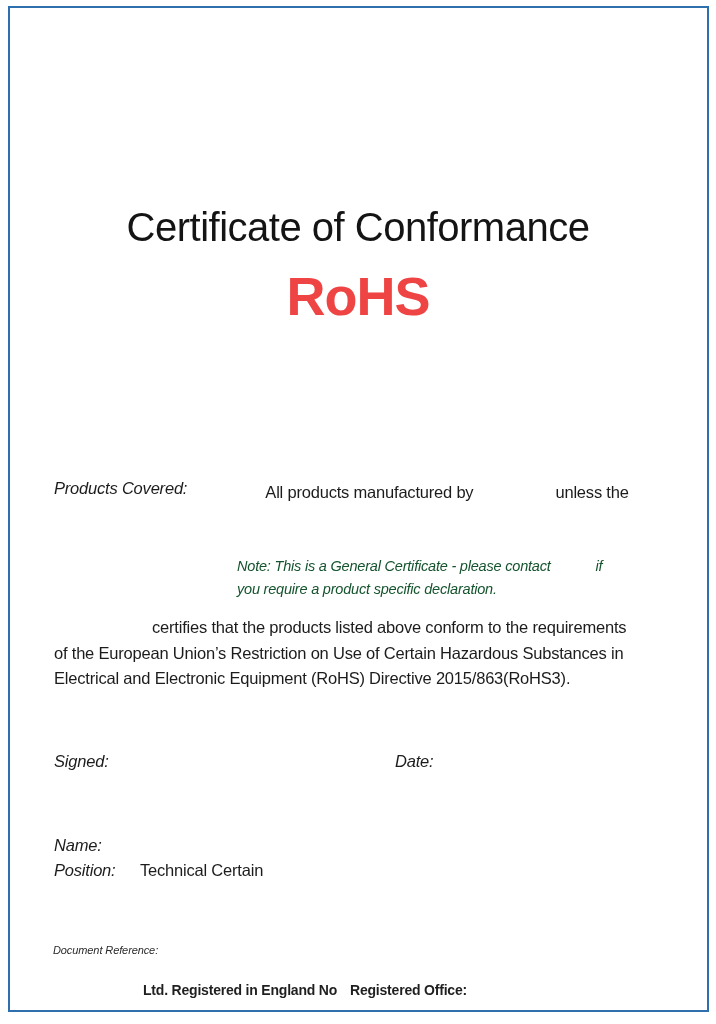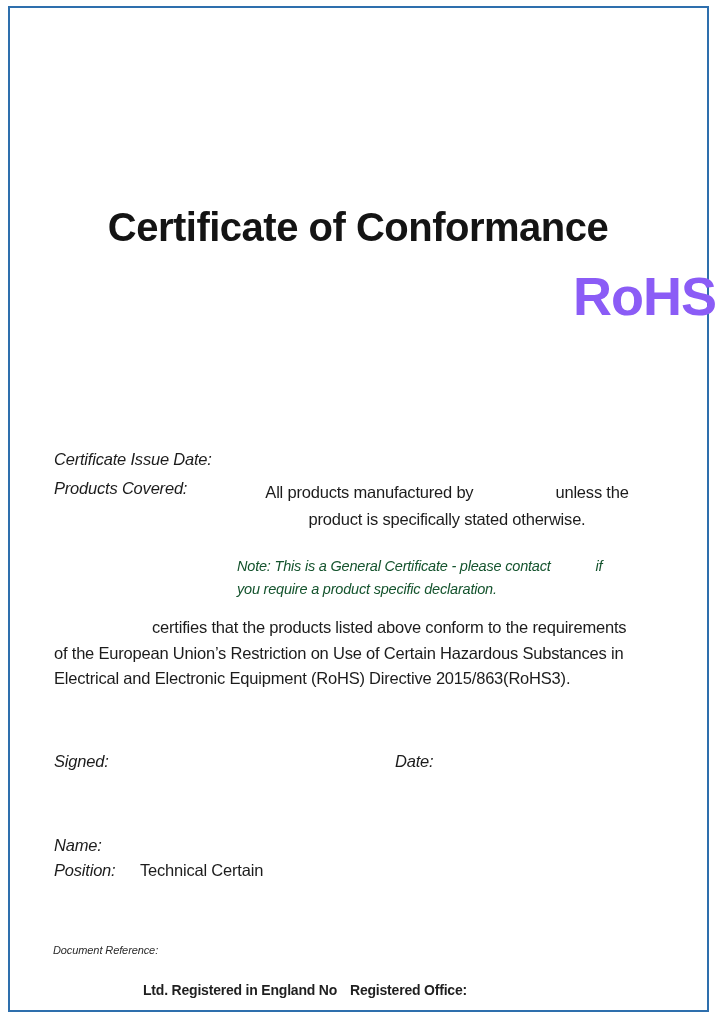--- a/index.html
+++ b/index.html
@@ -17,31 +17,30 @@
     left: 8px; top: 6px; right: 7px; bottom: 12px;
     border: 2px solid #2e6fad;
     pointer-events: none;
   }
   .abs { position: absolute; }
   .centered { left: 0; right: 0; text-align: center; }
 
   .title {
     top: 205px;
     font-size: 40px;
-    font-weight: bold;
+    font-weight: normal;
     letter-spacing: -0.5px;
     color: #141414;
   }
   .standard {
     top: 265px;
     font-size: 54px;
     font-weight: bold;
     letter-spacing: -1px;
-    color: #8b5cf6;
-    text-align: right;
+    color: #ef4444;
   }
   .directive {
     top: 363px;
     font-size: 27px;
     letter-spacing: -0.3px;
     color: #1a1a1a;
   }
 
   .body-text { font-size: 16.5px; letter-spacing: -0.2px; }
   .label-italic { font-style: italic; }
@@ -104,27 +103,25 @@
 
 <div class="page">
 
   <div class="frame"></div>
 
   <div class="abs centered title">Certificate of Conformance</div>
 
   <div class="abs centered standard">RoHS</div>
 
 
-  <div class="abs body-text label-italic issue-label">Certificate Issue Date:</div>
 
   <div class="abs body-text label-italic pc-label">Products Covered:</div>
 
   <div class="abs body-text pc-value">
     <div><span>All products manufactured by</span><span class="gap gap-company"></span><span>unless the</span></div>
-    <div>product is specifically stated otherwise.</div>
   </div>
 
   <div class="abs note-block">
     <div><span>Note: This is a General Certificate - please contact</span><span class="gap gap-contact"></span><span>if</span></div>
     <div>you require a product specific declaration.</div>
   </div>
 
   <p class="abs body-text statement">certifies that the products listed above conform to the requirements
 of the European Union’s Restriction on Use of Certain Hazardous Substances in
 Electrical and Electronic Equipment (RoHS) Directive 2015/863(RoHS3).</p>

